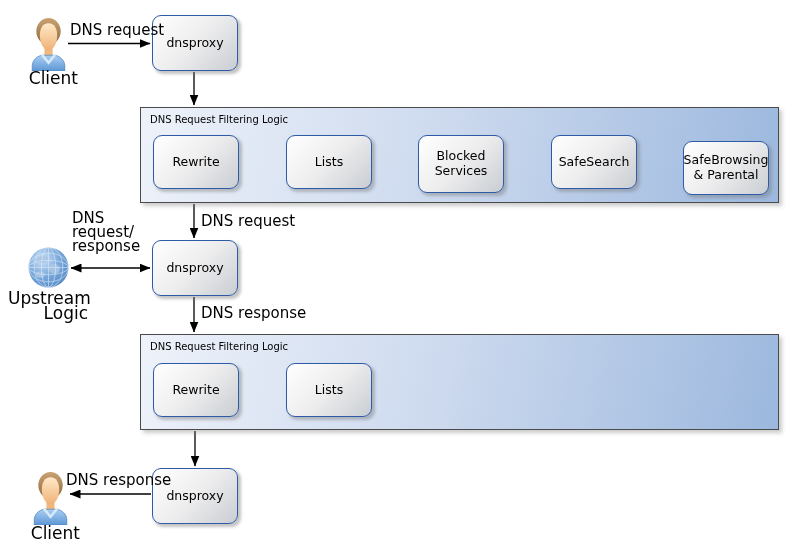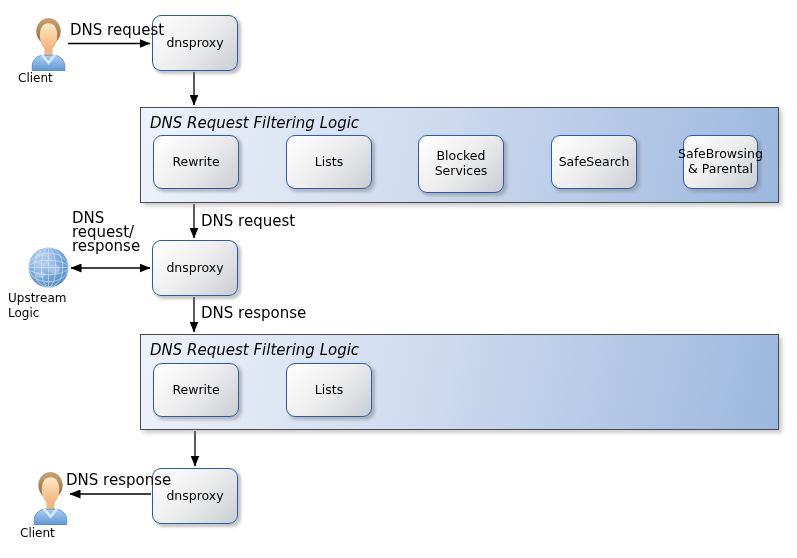--- a/index.html
+++ b/index.html
@@ -16,23 +16,23 @@
     box-shadow:2.5px 2.5px 3px rgba(125,125,125,.45);
     display:flex; align-items:center; justify-content:center;
     text-align:center; font-size:12.5px; line-height:1.18; padding:15px;
   }
   .pipeline {
     position:absolute; box-sizing:border-box;
     border:1px solid #4b4b4b;
     background:linear-gradient(102deg,#eef2fa 0%,#ccd9ee 48%,#9cb8de 100%);
     box-shadow:2.5px 2.5px 4px rgba(125,125,125,.4);
   }
-  .pipeline-title { position:absolute; top:6px; left:9px; font-size:15px; white-space:nowrap;font-style:italic; }
+  .pipeline-title { position:absolute; top:6px; left:9px; font-size:10px; white-space:nowrap; }
   .edge-label { position:absolute; font-size:15px; white-space:pre-line; }
-  .actor-label { position:absolute; font-size:12px; text-align:left; white-space:pre-line; line-height:15px; }
+  .actor-label { position:absolute; font-size:17px; text-align:right; white-space:pre-line; line-height:15px; }
   .icon { position:absolute; }
 </style>
 </head>
 <body>
 
 <div class="canvas">
 
   <svg class="overlay" xmlns="http://www.w3.org/2000/svg">
     <defs>
       <marker id="ah" viewBox="0 0 11 9" refX="10.5" refY="4.5" markerWidth="11" markerHeight="9" markerUnits="userSpaceOnUse" orient="auto-start-reverse">
@@ -94,21 +94,21 @@
     </div>
     <div class="node" style="left:145px;top:27px;width:86px;height:54px">
       <span>Lists</span>
     </div>
     <div class="node" style="left:277px;top:27px;width:86px;height:58px">
       <span>Blocked Services</span>
     </div>
     <div class="node" style="left:410px;top:27px;width:86px;height:54px">
       <span>SafeSearch</span>
     </div>
-    <div class="node" style="left:542px;top:27px;width:75px;height:54px">
+    <div class="node" style="left:542px;top:33px;width:86px;height:54px">
       <span>SafeBrowsing &amp; Parental</span>
     </div>
   </div>
 
   <div class="edge-label" style="left:201px;top:212px">DNS request</div>
 
   <svg class="icon" style="left:28px;top:247px" width="41" height="41" viewBox="0 0 40 40">
     <circle cx="20" cy="20" r="19.5" fill="url(#globeGrad)"></circle>
     <g fill="#a9c6e4" opacity="0.9">
       <path d="M8,12 C11,8.5 16,7.5 19,9.5 C21.5,11.5 18,15 15,15.5 C11.5,16 9,15.5 8,12 Z"></path>

